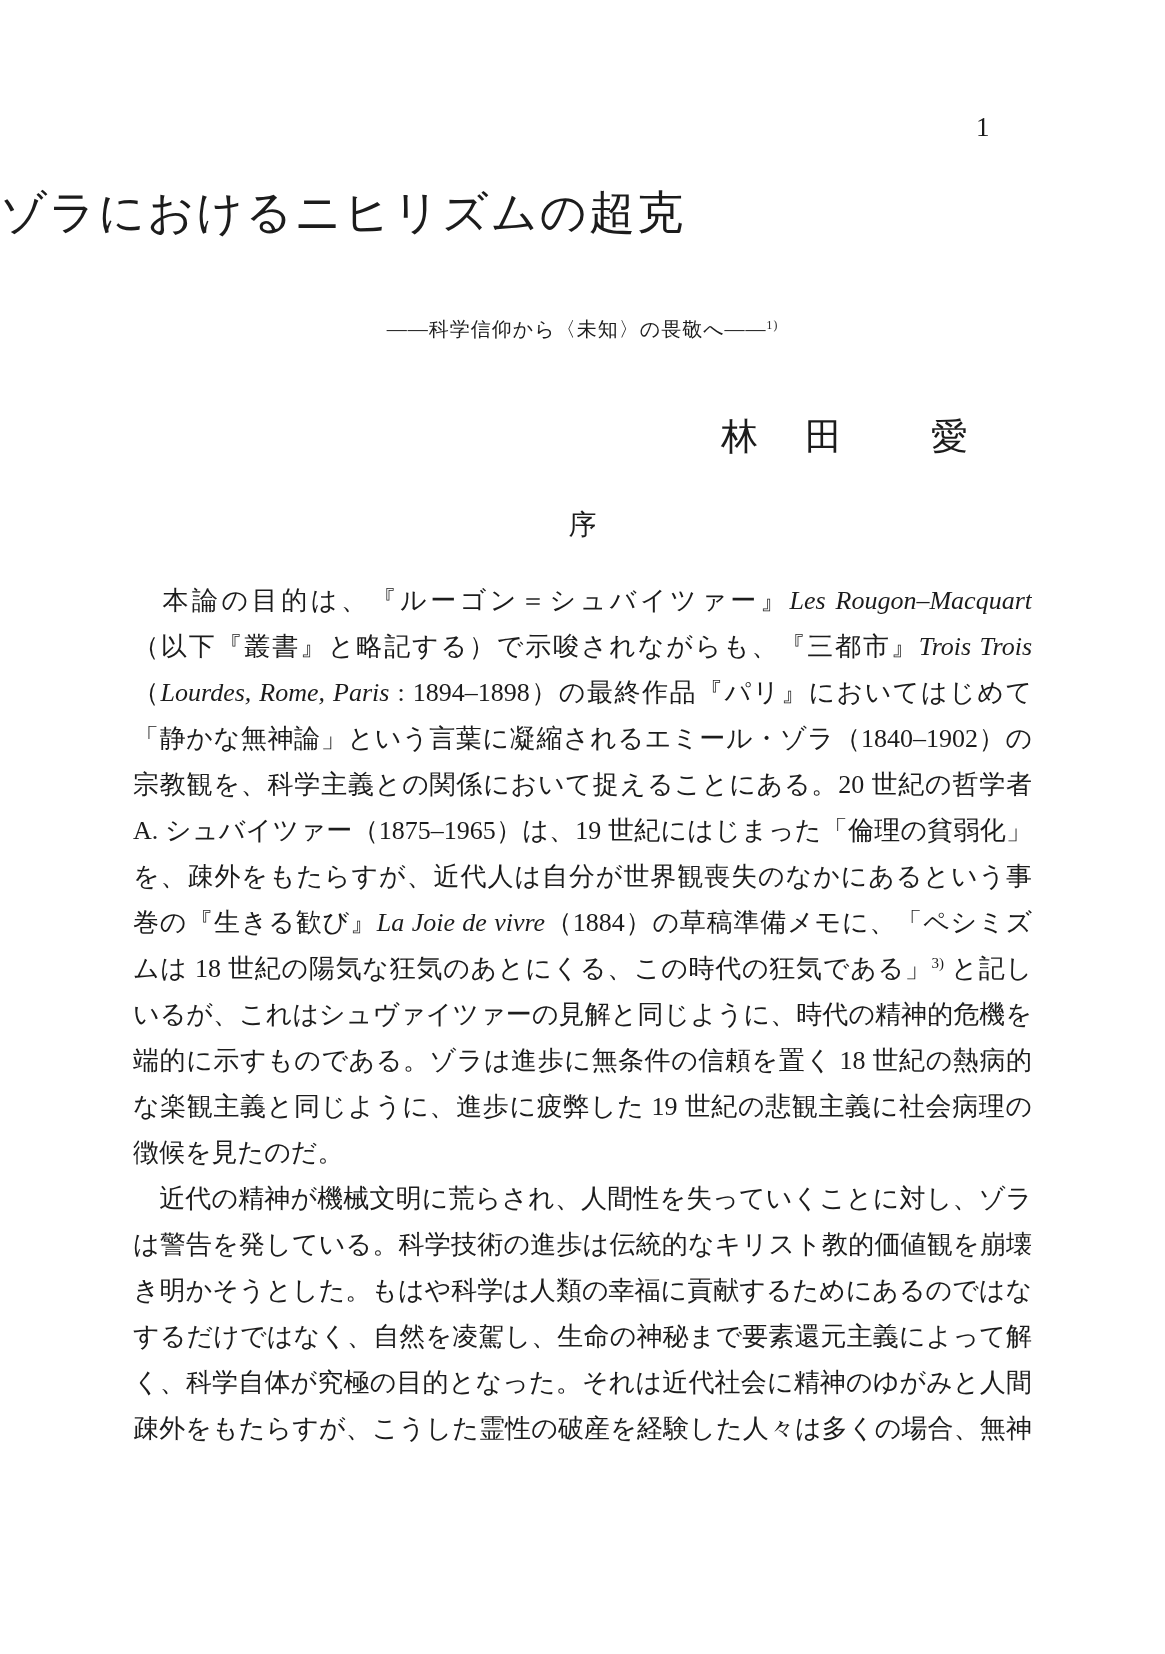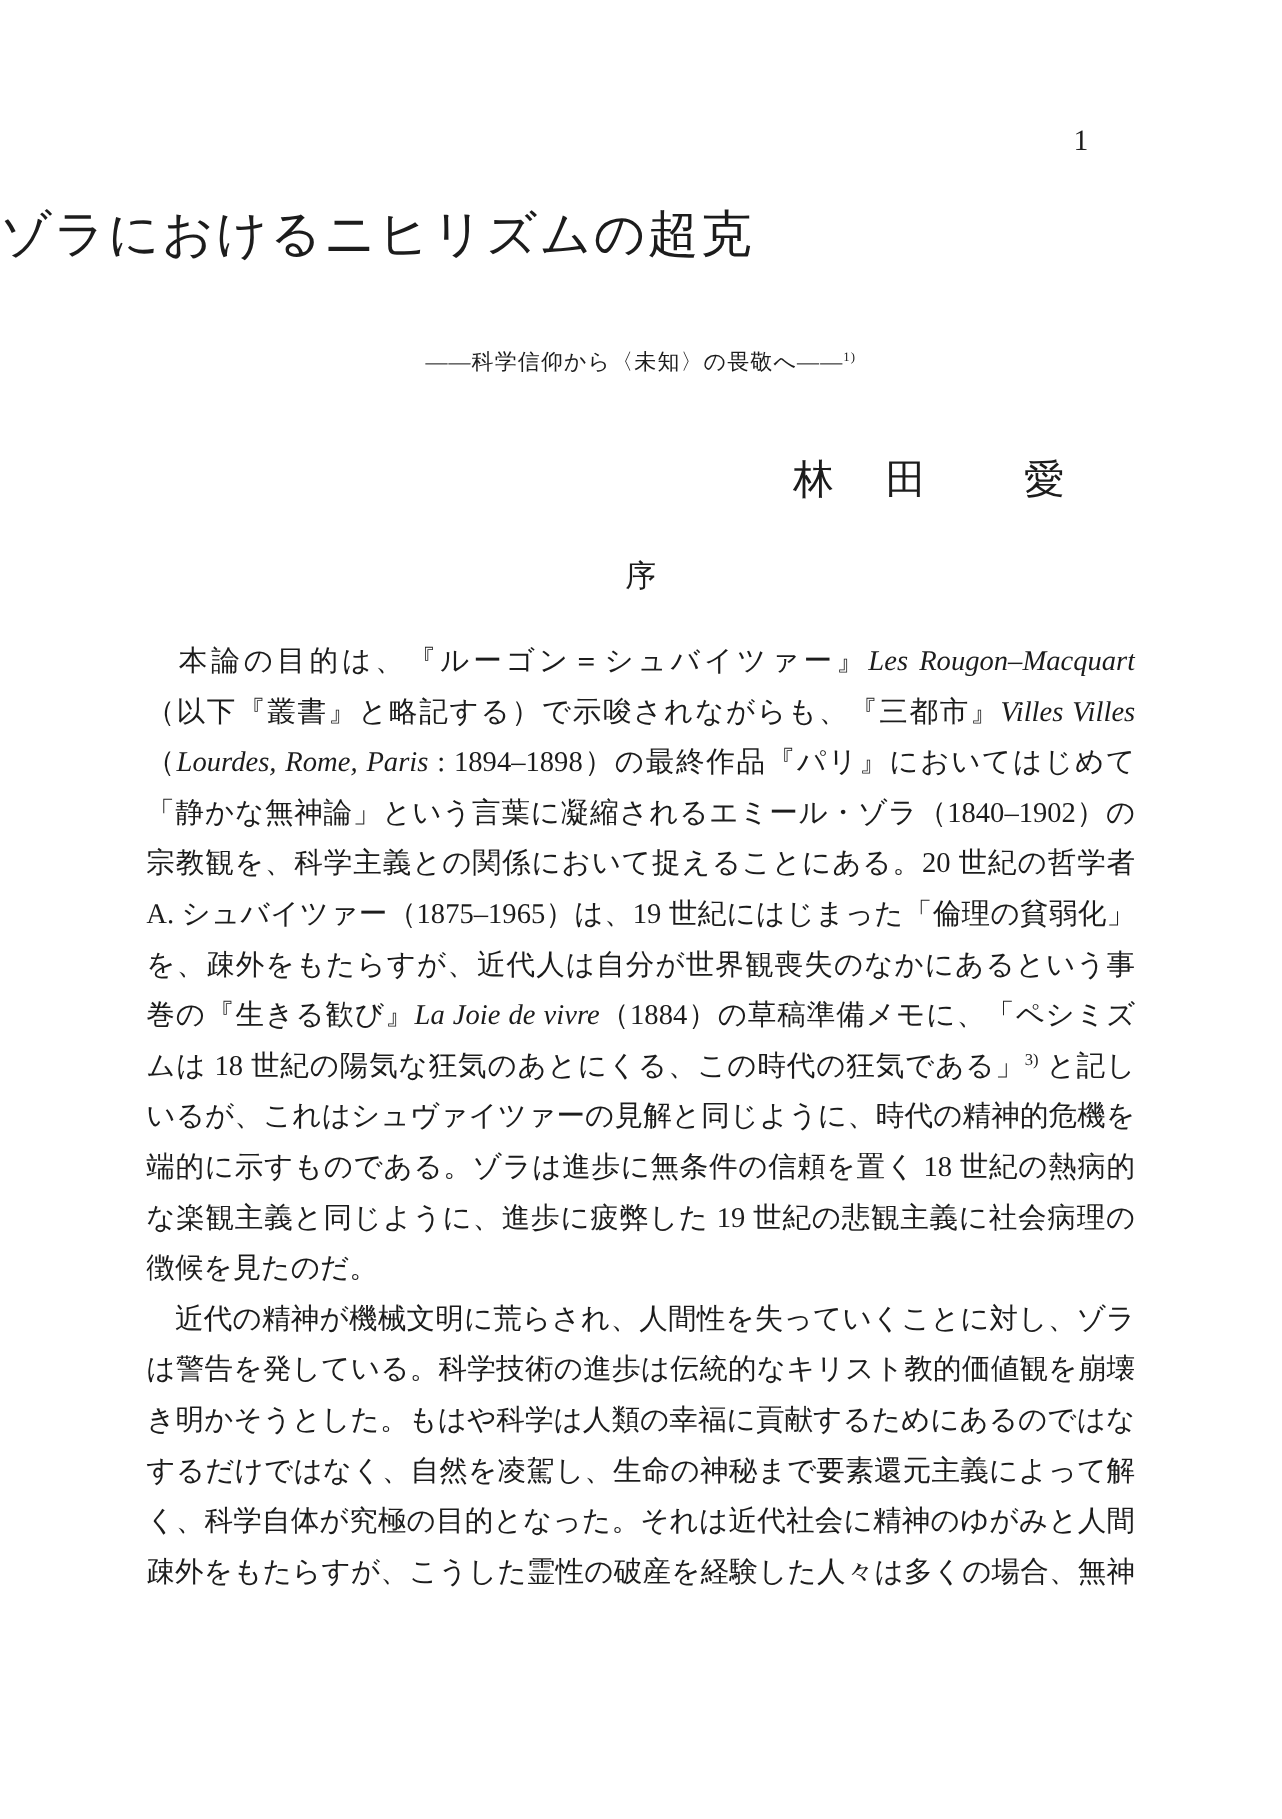--- a/index.html
+++ b/index.html
@@ -100,21 +100,21 @@
   <h1 class="title">ゾラにおけるニヒリズムの超克</h1>
 
   <div class="subtitle"><span>——科学信仰から〈未知〉の畏敬へ——</span><sup class="sup">1)</sup></div>
 
   <div class="author">林　田　　愛</div>
 
   <h2 class="section">序</h2>
 
   <div class="body-text">
       <div class="line"><span>　本論の目的は、『ルーゴン＝シュバイツァー』</span><span class="it">Les Rougon–Macquart</span></div>
-      <div class="line"><span>（以下『叢書』と略記する）で示唆されながらも、『三都市』</span><span class="it">Villes Villes</span></div>
+      <div class="line"><span>（以下『叢書』と略記する）で示唆されながらも、『三都市』</span><span class="it">Trois Trois</span></div>
       <div class="line"><span>（</span><span class="it">Lourdes, Rome, Paris</span><span> : 1894–1898）の最終作品『パリ』においてはじめて</span></div>
       <div class="line"><span>「静かな無神論」という言葉に凝縮されるエミール・ゾラ（1840–1902）の</span></div>
       <div class="line"><span>宗教観を、科学主義との関係において捉えることにある。20 世紀の哲学者</span></div>
       <div class="line"><span>A. シュバイツァー（1875–1965）は、19 世紀にはじまった「倫理の貧弱化」</span></div>
       <div class="line"><span>を、疎外をもたらすが、近代人は自分が世界観喪失のなかにあるという事</span></div>
       <div class="line"><span>巻の『生きる歓び』</span><span class="it">La Joie de vivre</span><span>（1884）の草稿準備メモに、「ペシミズ</span></div>
       <div class="line"><span>ムは 18 世紀の陽気な狂気のあとにくる、この時代の狂気である」</span><sup class="sup">3)</sup><span> と記して</span></div>
       <div class="line"><span>いるが、これはシュヴァイツァーの見解と同じように、時代の精神的危機を</span></div>
       <div class="line"><span>端的に示すものである。ゾラは進歩に無条件の信頼を置く 18 世紀の熱病的</span></div>
       <div class="line"><span>な楽観主義と同じように、進歩に疲弊した 19 世紀の悲観主義に社会病理の</span></div>

